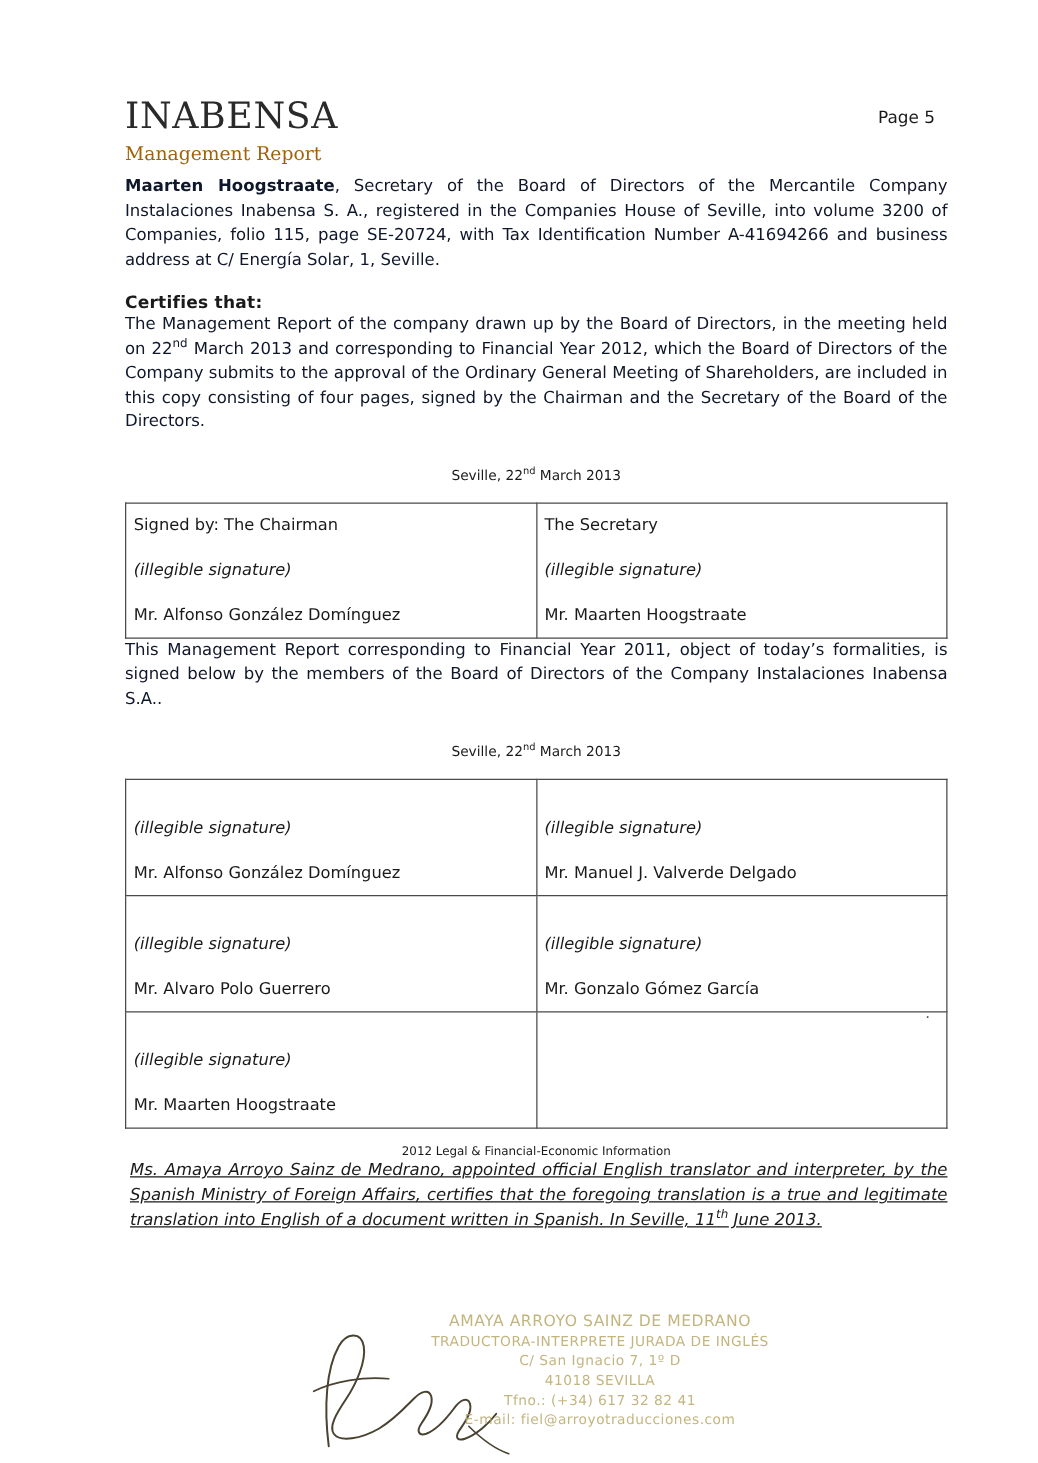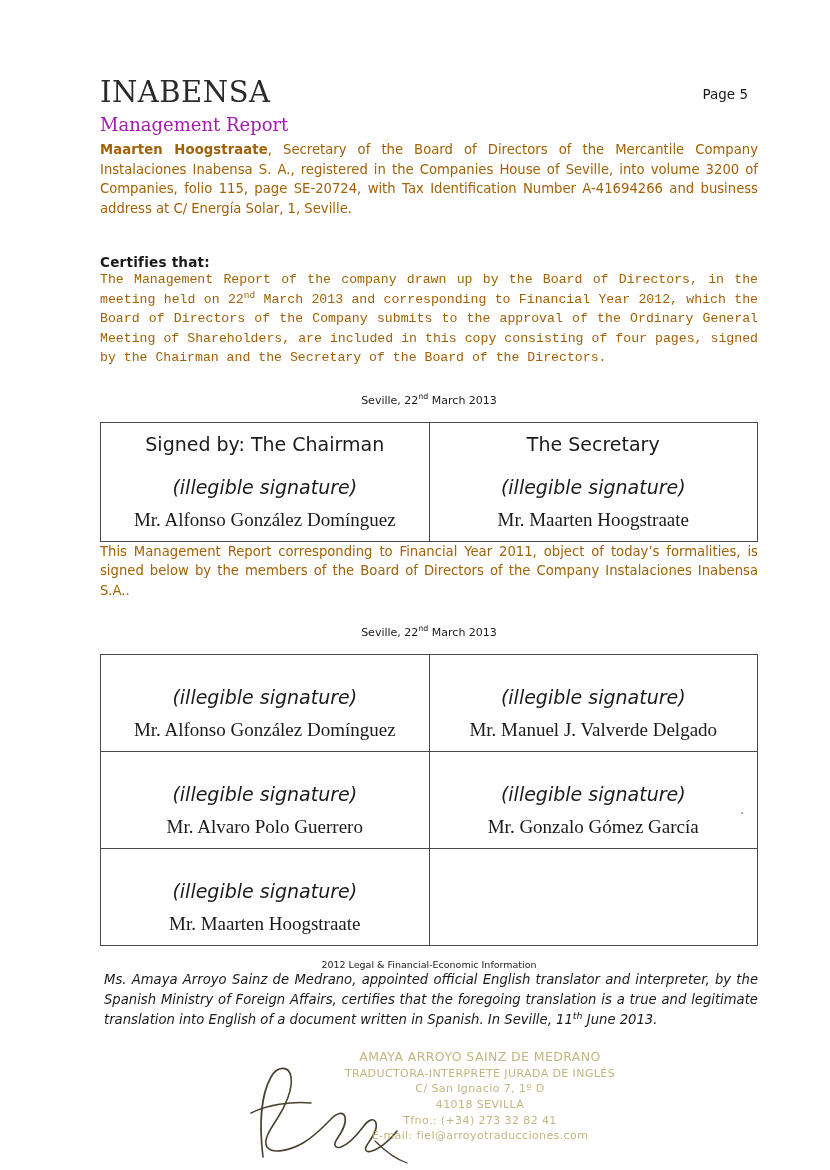--- a/index.html
+++ b/index.html
@@ -32,99 +32,98 @@
   }
   .brand {
     font-family: "DejaVu Serif", serif;
     font-size: 29px;
     letter-spacing: 0.5px;
     color: #2a2a2a;
     line-height: 1;
   }
   .subbrand {
     font-family: "DejaVu Serif", serif;
-    font-size: 18px;
-    color: #a21caf;
+    font-size: 15px;
+    color: #a16207;
     margin-top: 9px;
     line-height: 1;
   }
   .page-num {
     position: absolute;
     right: 10px;
     top: 8px;
     font-size: 13.5px;
     color: #1a1a1a;
     text-align: right;
   }
   
   p.body {
     font-size: 13.2px;
     line-height: 1.48;
     text-align: justify;
     margin: 0 0 0 0;
-    color: #a16207;
+    color: #0f172a;
   }
   .para-1 { margin-top: 26px; }
   .certifies {
     font-size: 13.6px;
     font-weight: bold;
-    margin-top: 36px;
+    margin-top: 16px;
     letter-spacing: 0.2px;
   }
-  .para-2 { margin-top: 26px; font-family: Liberation Mono, monospace; }
+  .para-2 { margin-top: 26px; }
   .para-3 { margin-top: 18px; }
   b.name { font-weight: bold; letter-spacing: 0.1px; }
   sup { font-size: 0.72em; vertical-align: super; line-height: 0; }
   .centered {
     text-align: center;
     font-size: 11px;
     margin-top: 26px;
   }
   
   table.sigtable {
     width: 100%;
     border-collapse: collapse;
     margin-top: 15px;
     table-layout: fixed;
   }
   table.sigtable td {
     border: 1px solid #4a4a4a;
     padding: 10px 6px 10px 6px;
-    text-align: center;
-    font-size: 19px;
+    text-align: left;
+    font-size: 13px;
     vertical-align: top;
     height: 80px;
     box-sizing: border-box;
   }
   .cell-top { display: block; }
   .cell-mid {
     display: block;
     font-style: italic;
     margin-top: 21px;
   }
   .cell-bot {
     display: block;
-    margin-top: 11px;
-    font-family: Liberation Serif, serif;
+    margin-top: 21px;
   }
   td.empty { }
   .footnote {
     text-align: center;
     font-size: 9.5px;
     margin-top: 13px;
     color: #1a1a1a;
   }
   p.italic {
     font-size: 13.2px;
     line-height: 1.5;
     text-align: justify;
     font-style: italic;
     margin: 0;
   }
-  .trans-en { margin-top: 26px; padding-left: 4px; }
+  .trans-en { margin-top: 26px; padding-left: 4px; text-decoration: underline; }
   .trans-es { margin-top: 20px; }
   
   .stamp {
     position: absolute;
     left: 330px;
     top: 1048px;
     width: 300px;
     text-align: center;
     color: #b9a96a;
     font-family: "DejaVu Sans", sans-serif;
@@ -234,17 +233,17 @@
     <path d="M18 102 C 14 70, 16 40, 26 22 C 32 11, 44 10, 46 22 C 48 34, 40 52, 32 64 C 24 76, 18 86, 22 92 C 27 99, 44 96, 58 88 C 70 81, 78 72, 86 64 C 92 58, 98 56, 100 62 C 102 69, 96 78, 92 84 C 88 90, 90 94, 96 92 C 104 89, 112 80, 118 72 C 123 65, 129 62, 131 68 C 133 75, 126 84, 122 90 C 119 95, 121 98, 127 96 C 136 93, 146 84, 152 76" fill="none" stroke="#4a4230" stroke-width="1.6" stroke-linecap="round"></path>
     <path d="M6 58 C 22 50, 46 46, 66 48" fill="none" stroke="#4a4230" stroke-width="1.4" stroke-linecap="round"></path>
     <path d="M130 86 C 140 96, 150 104, 162 108" fill="none" stroke="#4a4230" stroke-width="1.3" stroke-linecap="round"></path>
   </svg>
 
   <div class="stamp">
     <div class="l1">AMAYA ARROYO SAINZ DE MEDRANO</div>
     <div class="l2">TRADUCTORA-INTERPRETE JURADA DE INGLÉS</div>
     <div class="l2">C/ San Ignacio 7, 1º D</div>
     <div class="l2">41018 SEVILLA</div>
-    <div class="l2">Tfno.: (+34) 273 32 82 41</div>
+    <div class="l2">Tfno.: (+34) 617 32 82 41</div>
     <div class="l2">E-mail: fiel@arroyotraducciones.com</div>
   </div>
 
 </div>
 
 </body></html>

